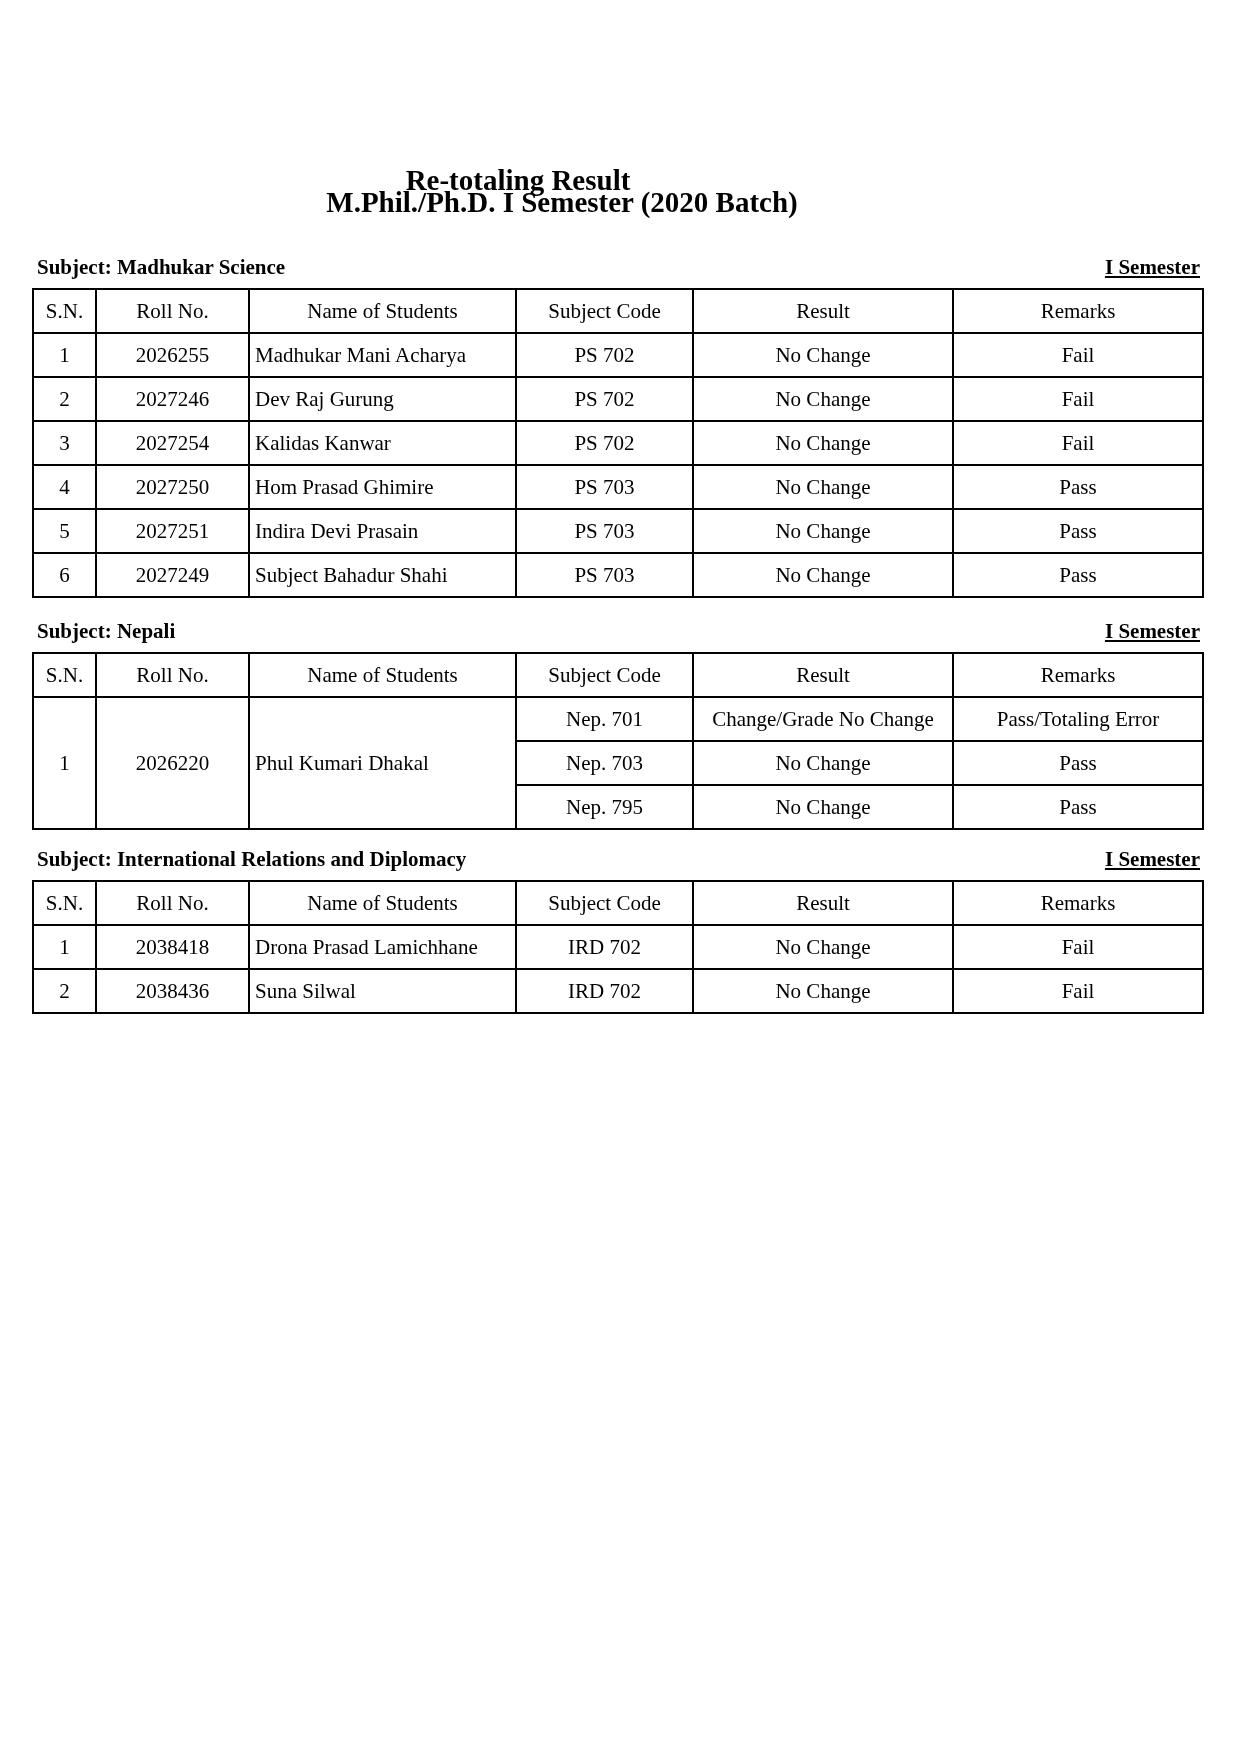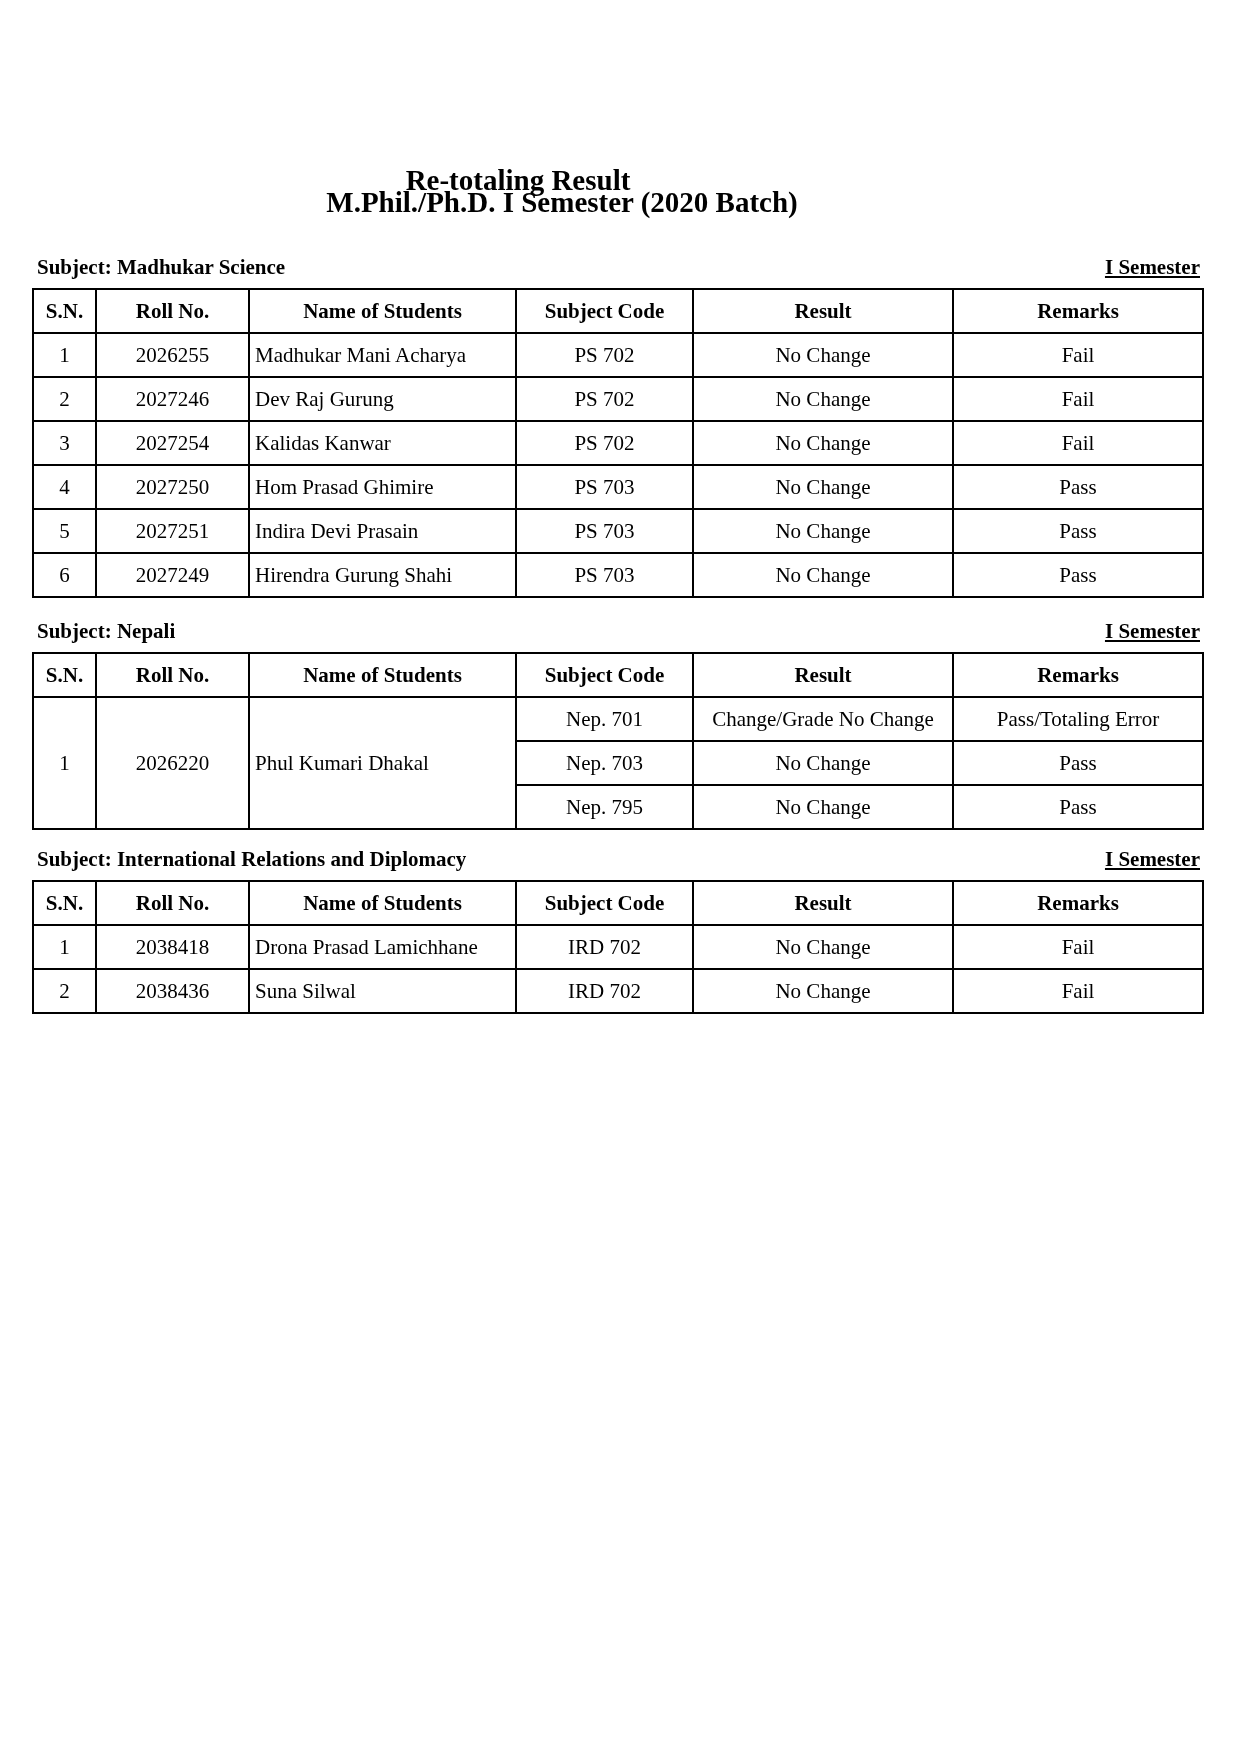--- a/index.html
+++ b/index.html
@@ -5,21 +5,21 @@
   html, body { margin: 0; padding: 0; background: #ffffff; }
   body { width: 1240px; height: 1753px; position: relative; font-family: "Liberation Serif", serif; color: #000; }
   .title { position: absolute; left: 0; width: 1036px; text-align: center; font-weight: bold; font-size: 29px; line-height: 36px; }
   .t1 { top: 162px; }
   .t2 { top: 184px; padding-left: 44px; }
   .subj-row { position: absolute; left: 37px; width: 1163px; font-weight: bold; font-size: 21px; line-height: 24px; }
   .subj-row .left { position: absolute; left: 0; top: 0; }
   .subj-row .right { position: absolute; right: 0; top: 0; text-decoration: underline; }
   table.res { position: absolute; left: 32px; width: 1170px; border-collapse: collapse; table-layout: fixed; font-size: 21px; }
   table.res td, table.res th { border: 2.5px solid #000; padding: 0; height: 42px; text-align: center; vertical-align: middle; }
-  table.res th { font-weight: bold; border-radius: 19px; }
+  table.res th { font-weight: normal; border-radius: 19px; }
   table.res td.name { text-align: left; padding-left: 5px; margin-left: 23px; }
   col.c1 { width: 63px; } col.c2 { width: 153px; } col.c3 { width: 267px; } col.c4 { width: 177px; } col.c5 { width: 260px; } col.c6 { width: 250px; }
 </style>
 </head>
 <body>
 
 <div class="title t1">Re-totaling Result</div>
 <div class="title t2">M.Phil./Ph.D. I Semester (2020 Batch)</div>
 
 <div class="subj-row" style="top:255px;">
@@ -82,21 +82,21 @@
       <td>5</td>
       <td>2027251</td>
       <td class="name">Indira Devi Prasain</td>
       <td>PS 703</td>
       <td>No Change</td>
       <td>Pass</td>
     </tr>
     <tr>
       <td>6</td>
       <td>2027249</td>
-      <td class="name">Hirendra Gurung Shahi</td>
+      <td class="name">Subject Bahadur Shahi</td>
       <td>PS 703</td>
       <td>No Change</td>
       <td>Pass</td>
     </tr>
   </tbody>
 </table>
 
 <div class="subj-row" style="top:619px;">
   <span class="left">Subject: Nepali</span>
   <span class="right">I Semester</span>

